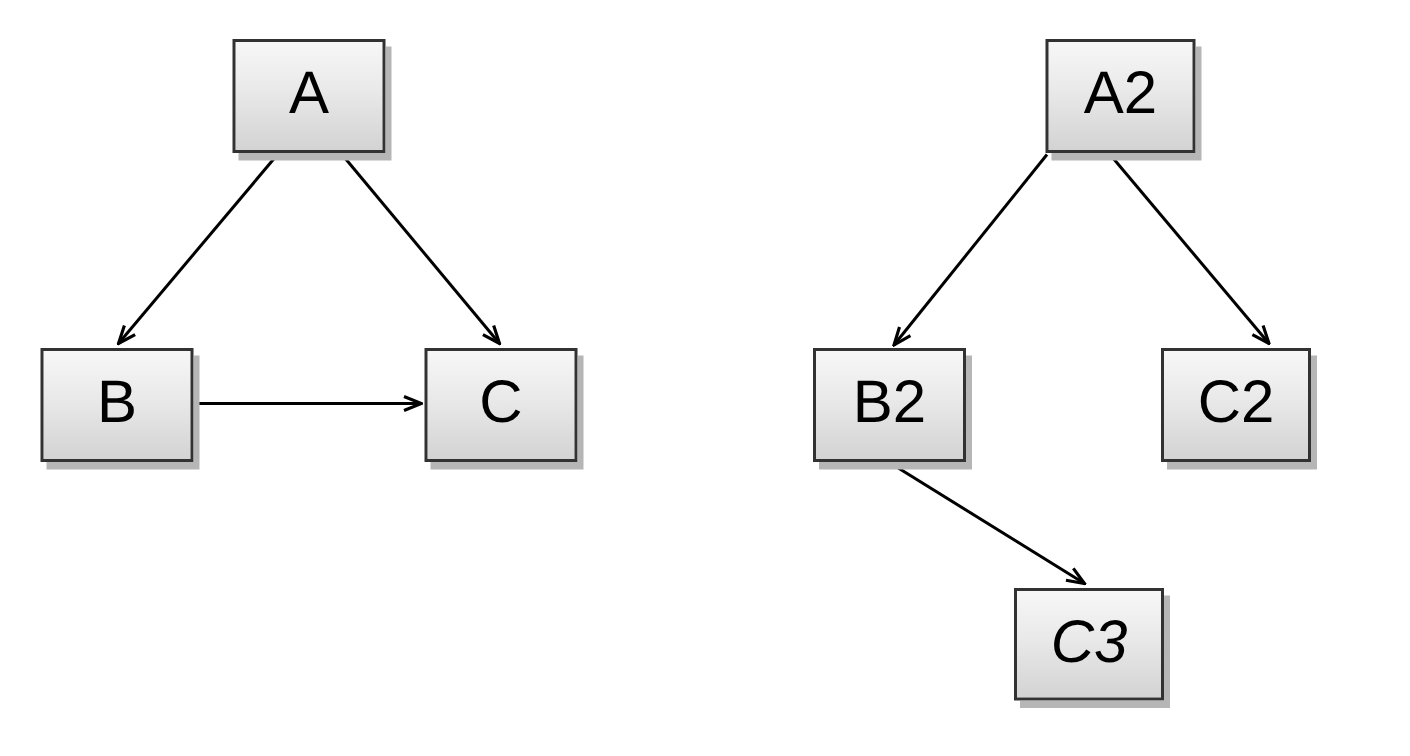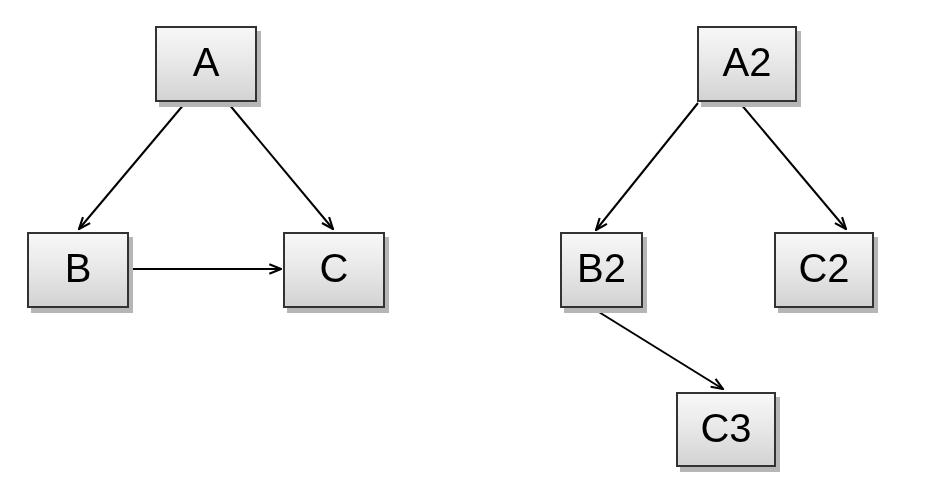--- a/index.html
+++ b/index.html
@@ -73,25 +73,25 @@
   </div>
 
   <div class="node" style="left:283px; top:232px; width:102px; height:76px;">
     <span class="node-label">C</span>
   </div>
 
   <div class="node" style="left:670px; top:26px;  width:100px; height:76px;margin-left:27px;">
     <span class="node-label">A2</span>
   </div>
 
-  <div class="node" style="left:560px; top:232px; width:83px; height:76px;">
+  <div class="node" style="left:542px; top:232px; width:102px; height:76px;">
     <span class="node-label">B2</span>
   </div>
 
   <div class="node" style="left:774px; top:232px; width:100px; height:76px;">
     <span class="node-label">C2</span>
   </div>
 
-  <div class="node" style="left:676px; top:392px; width:100px; height:75px;">
+  <div class="node" style="left:676px; top:392px; width:100px; height:75px;font-style:italic;">
     <span class="node-label">C3</span>
   </div>
 
 </div>
 
 </body></html>

